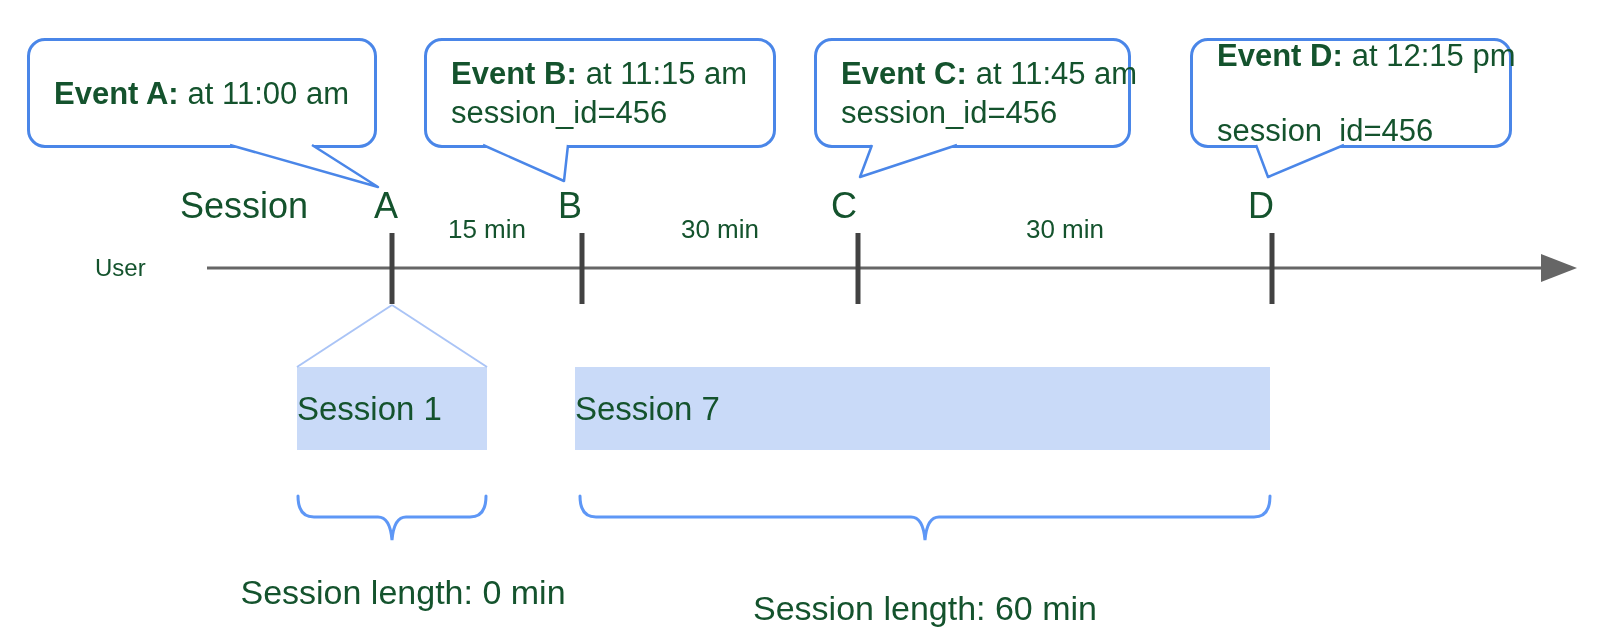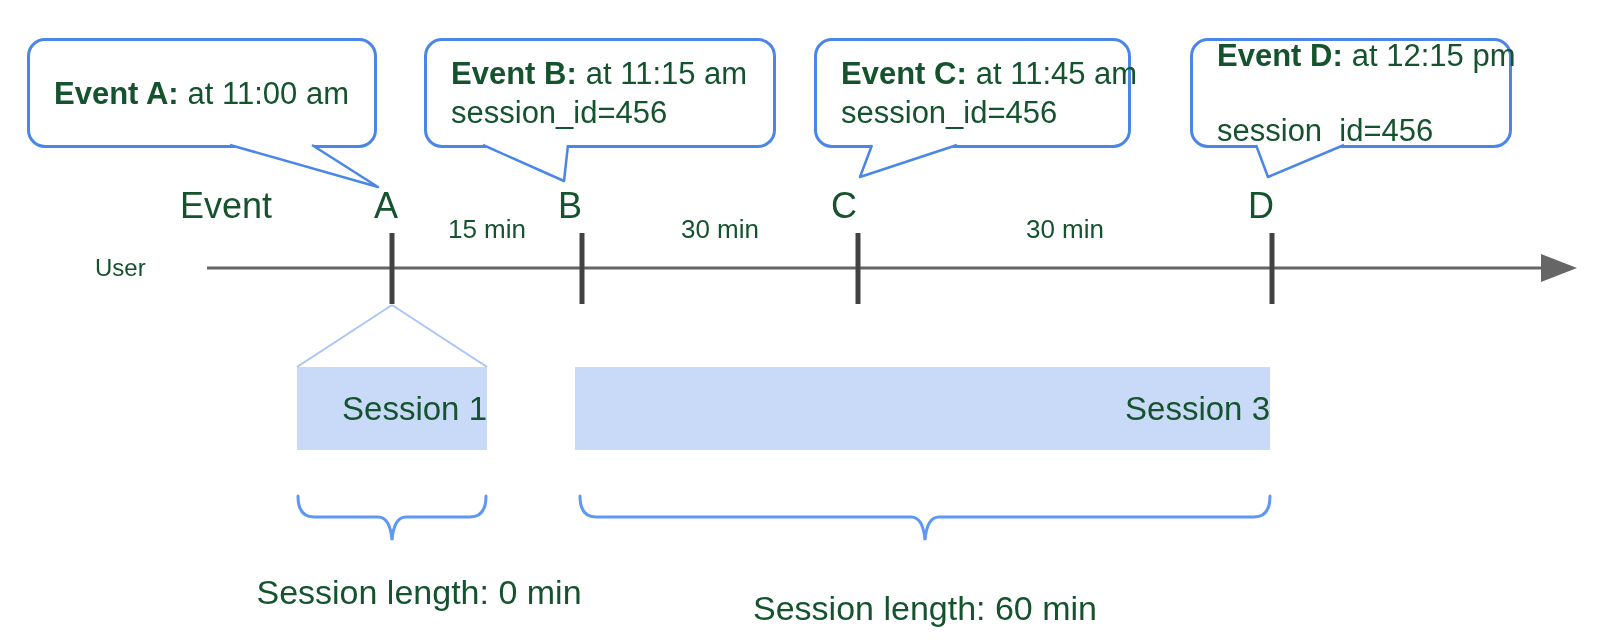--- a/index.html
+++ b/index.html
@@ -35,21 +35,21 @@
   .interval{
     position:absolute;top:214px;
     transform:translateX(-50%);
     font-size:26px;line-height:30px;
     z-index:2;
   }
   .user-word{position:absolute;left:95px;top:247px;font-size:24px;line-height:42px;z-index:2;}
   .session-box{
     position:absolute;top:367px;height:83px;
     background:#c9daf8;
-    display:flex;align-items:center;justify-content:flex-end;
+    display:flex;align-items:center;justify-content:flex-start;
     font-size:33px;
     z-index:1;
   }
   .length-label{
     position:absolute;top:573px;
     transform:translateX(-50%);
     font-size:34px;line-height:38px;white-space:nowrap;
     z-index:2;
   }
 </style>
@@ -70,40 +70,40 @@
   <div class="bubble" style="left:814px;width:317px;">
     <div class="line"><span class="ev-label">Event C:</span><span>at 11:45 am</span></div>
     <div class="line">session_id=456</div>
   </div>
 
   <div class="bubble" style="left:1190px;width:322px;gap:36px;">
     <div class="line"><span class="ev-label">Event D:</span><span>at 12:15 pm</span></div>
     <div class="line">session_id=456</div>
   </div>
 
-  <div class="events-word">Event</div>
+  <div class="events-word">Session</div>
   <div class="tick-letter" style="left:386px;">A</div>
   <div class="tick-letter" style="left:570px;">B</div>
   <div class="tick-letter" style="left:844px;">C</div>
   <div class="tick-letter" style="left:1261px;">D</div>
 
   <div class="interval" style="left:487px;">15 min</div>
   <div class="interval" style="left:720px;">30 min</div>
   <div class="interval" style="left:1065px;">30 min</div>
 
   <div class="user-word">User</div>
 
   <div class="session-box" style="left:297px;width:190px;">
     <span>Session 1</span>
   </div>
   <div class="session-box" style="left:575px;width:695px;">
-    <span>Session 3</span>
+    <span>Session 7</span>
   </div>
 
-  <div class="length-label" style="left:403px;margin-left:16px;">Session length: 0 min</div>
+  <div class="length-label" style="left:403px;">Session length: 0 min</div>
   <div class="length-label" style="left:925px;margin-top:16px;">Session length: 60 min</div>
 
   <svg class="layer" width="1614" height="642" viewBox="0 0 1614 642">
 
     <line x1="207" y1="268" x2="1545" y2="268" stroke="#666666" stroke-width="3"></line>
     <polygon points="1541,254 1577,268 1541,282" fill="#666666"></polygon>
 
     <line x1="392" y1="233" x2="392" y2="304" stroke="#424242" stroke-width="5"></line>
     <line x1="582" y1="233" x2="582" y2="304" stroke="#424242" stroke-width="5"></line>
     <line x1="858" y1="233" x2="858" y2="304" stroke="#424242" stroke-width="5"></line>

